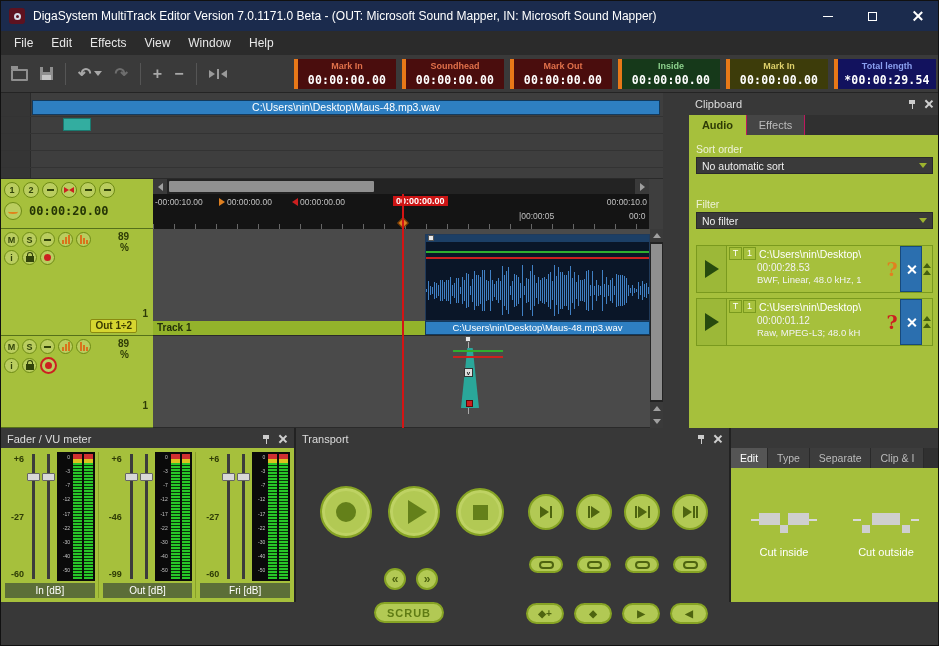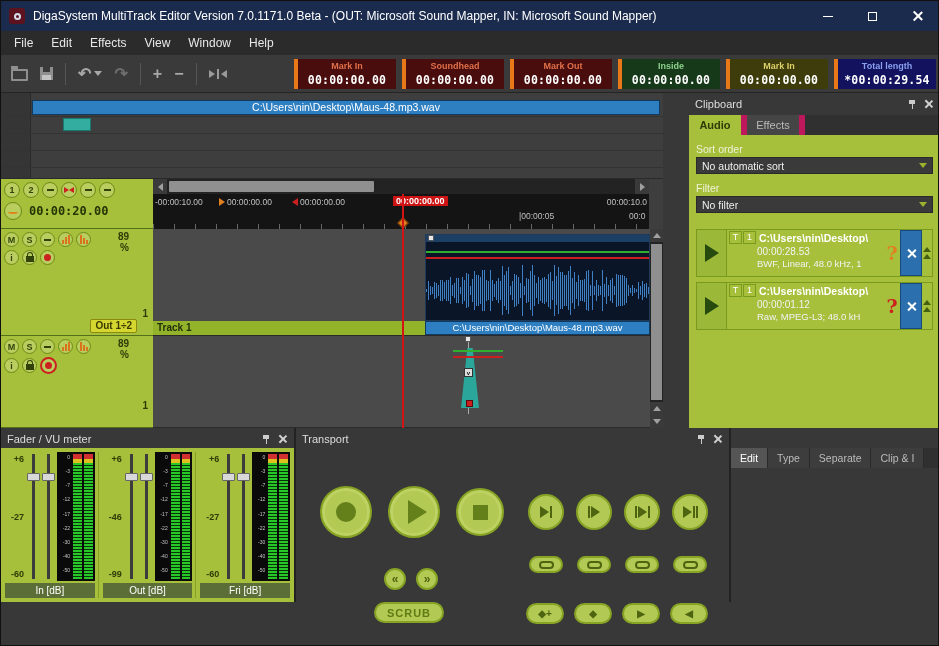--- a/index.html
+++ b/index.html
@@ -119,34 +119,34 @@
 .fe-vbox{position:absolute;left:11px;top:32px;width:9px;height:9px;background:#ddd;border:1px solid #333;font-size:6px;line-height:8px;text-align:center;color:#111;font-weight:bold}
 .fe-redbox{position:absolute;left:13px;top:64px;width:7px;height:7px;background:#cc2020;border:1px solid #5a0a0a}
 
 .clipboard{position:absolute;left:688px;top:0;width:251px;height:335px;background:#a6c03c;display:flex;flex-direction:column}
 .panel-header{height:22px;background:#383838;color:#ddd;font-size:11px;display:flex;align-items:center;padding:0 6px;flex:none}
 .ph-icons{margin-left:auto;display:flex;gap:8px;align-items:center}
 .pin-ic{position:relative;width:8px;height:9px;display:block}
 .pin-ic::before{content:"";position:absolute;left:1px;top:0;width:6px;height:4px;background:#ccc}
 .pin-ic::after{content:"";position:absolute;left:3.5px;top:4px;width:1px;height:5px;background:#ccc}
 .cb-tabs{height:20px;background:#303030;display:flex;flex:none}
-.cb-tab{width:58px;text-align:center;font-size:11px;line-height:20px;color:#bbb;background:#454545;border-right:6px solid #be185d}
+.cb-tab{width:58px;text-align:center;font-size:11px;line-height:20px;color:#bbb;background:#454545;border-right:1px solid #be185d}
 .cb-tab.active{background:#a6c03c;color:#2e3b06;font-weight:bold}
 .cb-body{flex:1;padding:6px 7px}
 .fld-label{font-size:10.5px;color:#eef2d8;margin:2px 0 2px}
 .dd{height:17px;background:#3a3a3a;border:1px solid #2a2a2a;color:#eee;font-size:10.5px;display:flex;align-items:center;padding:0 5px}
 .dd .caret{margin-left:auto;width:0;height:0;border-left:4px solid transparent;border-right:4px solid transparent;border-top:5px solid #9db32e}
 .entries{margin-top:16px}
 .entry{display:flex;height:48px;border:1px solid #7a9a1e;margin-bottom:5px;align-items:stretch}
 .e-play{width:30px;background:#9cb838;border-right:1px solid #7a9a1e;display:flex;align-items:center;justify-content:center;flex:none}
 .e-play b{width:0;height:0;border-top:9px solid transparent;border-bottom:9px solid transparent;border-left:14px solid #274a0e}
 .e-mid{flex:1;padding:1px 2px;overflow:hidden}
 .e-row1{display:flex;align-items:center}
 .e-cell{width:13px;height:13px;border:1px solid #7a9a1e;font-size:9px;color:#fff;text-align:center;line-height:11px;margin-right:1px;flex:none}
-.e-path{font-size:10.5px;font-weight:bold;color:#fff;white-space:nowrap;overflow:hidden;margin-left:2px}
+.e-path{font-size:10.5px;font-weight:normal;color:#fff;white-space:nowrap;overflow:hidden;margin-left:2px}
 .e-dur{font-size:10px;color:#f2f2f2;margin:2px 0 0 28px}
 .e-fmt{font-size:9.5px;color:#f2f2f2;margin:1px 0 0 28px;white-space:nowrap;overflow:hidden}
 .e-q{width:16px;display:flex;align-items:center;justify-content:center;font-size:19px;font-weight:bold;font-family:"DejaVu Serif",serif;flex:none}
 .e-q.orange{color:#e08020}.e-q.red{color:#cc2020}
 .e-x{width:22px;background:#2b6faf;border:1px solid #174a7c;display:flex;align-items:center;justify-content:center;flex:none}
 .e-x .x-ic{width:9px;height:9px}
 .e-x .x-ic::before,.e-x .x-ic::after{height:11px;top:-1px;background:#fff}
 .e-chev{width:10px;display:flex;flex-direction:column;align-items:center;justify-content:center;gap:2px;flex:none}
 .e-chev b{width:0;height:0;border-left:4px solid transparent;border-right:4px solid transparent;border-bottom:5px solid #44600e}
 
@@ -625,21 +625,21 @@
       <div class="cb-tabs">
         <span class="cb-tab active">Audio</span>
         <span class="cb-tab">Effects</span>
       </div>
       <div class="cb-body">
         <div class="fld-label">Sort order</div>
         <div class="dd">
           <span>No automatic sort</span>
           <span class="caret"></span>
         </div>
-        <div class="fld-label" style="margin-top:8px">Filter</div>
+        <div class="fld-label" style="margin-top:24px">Filter</div>
         <div class="dd">
           <span>No filter</span>
           <span class="caret"></span>
         </div>
 
         <div class="entries">
           <div class="entry">
             <span class="e-play">
                 <b></b>
               </span>
@@ -860,18 +860,40 @@
       </div>
     </div>
 
     <div class="bpanel p-edit">
       <div class="et-tabs">
         <span class="et-tab active">Edit</span>
         <span class="et-tab">Type</span>
         <span class="et-tab">Separate</span>
         <span class="et-tab">Clip &amp; I</span>
       </div>
+      <div class="et-body">
+        <div class="tool">
+          <span class="cuticon ci-in">
+            <b class="ln lnL"></b>
+              <b class="blk b1"></b>
+              <b class="blk b2"></b>
+              <b class="tab"></b>
+              <b class="ln lnR"></b>
+          </span>
+          <span class="tool-label">Cut inside</span>
+        </div>
+        <div class="tool">
+          <span class="cuticon ci-out">
+            <b class="ln lnL"></b>
+              <b class="blk b1"></b>
+              <b class="tabL"></b>
+              <b class="tabR"></b>
+              <b class="ln lnR"></b>
+          </span>
+          <span class="tool-label">Cut outside</span>
+        </div>
+      </div>
     </div>
   </div>
 
 
 
 </div>
 
 </body></html>

